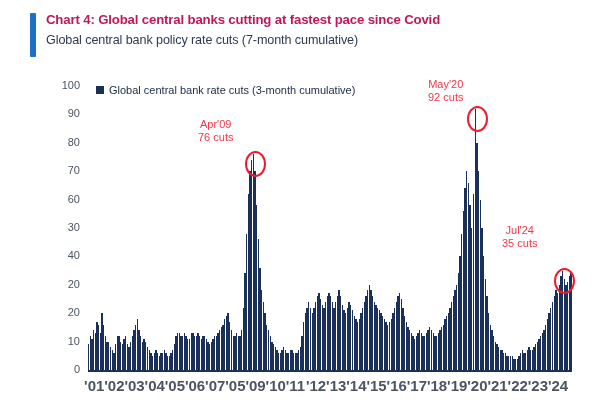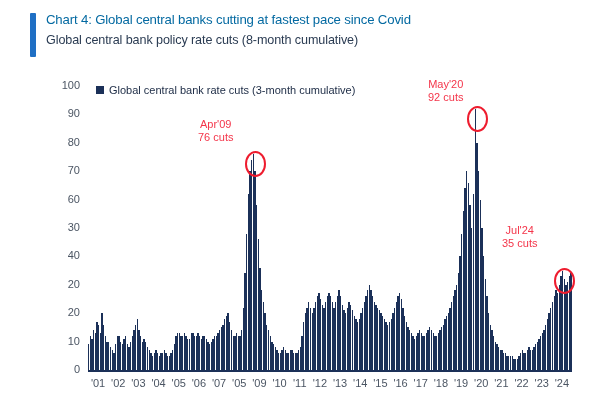--- a/index.html
+++ b/index.html
@@ -13,38 +13,38 @@
   #frame{position:absolute;inset:0;}
 
   
   .header{position:absolute;left:30px;top:12px;width:545px;height:46px;}
   .accent-bar{
     position:absolute;left:0;top:1px;width:6px;height:44px;
     background:#1f6fc4;border-radius:1px;
   }
   .title{
     position:absolute;left:16px;top:0px;
-    font-size:13.2px;font-weight:normal;color:#0369a1;
+    font-size:13.2px;font-weight:bold;color:#be185d;
     letter-spacing:-0.15px;white-space:nowrap;
   }
   .subtitle{
     position:absolute;left:16px;top:21px;
     font-size:12.6px;font-weight:normal;color:#2a3b52;
     letter-spacing:-0.1px;white-space:nowrap;
   }
 
   
   #plot{position:absolute;left:0;top:0;width:600px;height:409px;}
   .ytick{
     position:absolute;text-align:right;width:36px;
     font-size:11px;color:#4b5563;
   }
   .xtick{
-    position:absolute;text-align:center;
-    font-size:11px;color:#4b5563;white-space:nowrap;
+    position:absolute;text-align:left;
+    font-size:15px;color:#4b5563;white-space:nowrap;font-weight:bold;
   }
   .bar{position:absolute;background:#1b3058;}
   .axisline{position:absolute;background:#1b3058;}
 
   
   .legend{position:absolute;left:96px;top:84px;display:flex;align-items:center;gap:5px;}
   .legend-swatch{width:8px;height:8px;background:#1b3058;display:block;}
   .legend-label{font-size:11px;color:#1b2a44;white-space:nowrap;}
 
   
@@ -56,21 +56,21 @@
   }
 </style>
 </head>
 <body>
 
 <div id="frame">
 
   <div class="header">
     <div class="accent-bar"></div>
     <div class="title">Chart 4: Global central banks cutting at fastest pace since Covid</div>
-    <div class="subtitle">Global central bank policy rate cuts (8-month cumulative)</div>
+    <div class="subtitle">Global central bank policy rate cuts (7-month cumulative)</div>
   </div>
 
   <div id="plot">
       <div class="ytick" style="left: 44px; top: 363px;">0</div>
       <div class="ytick" style="left: 44px; top: 334.6px;">10</div>
       <div class="ytick" style="left: 44px; top: 306.2px;">20</div>
       <div class="ytick" style="left: 44px; top: 277.8px;">20</div>
       <div class="ytick" style="left: 44px; top: 249.4px;">40</div>
       <div class="ytick" style="left: 44px; top: 221px;">30</div>
       <div class="ytick" style="left: 44px; top: 192.6px;">60</div>

